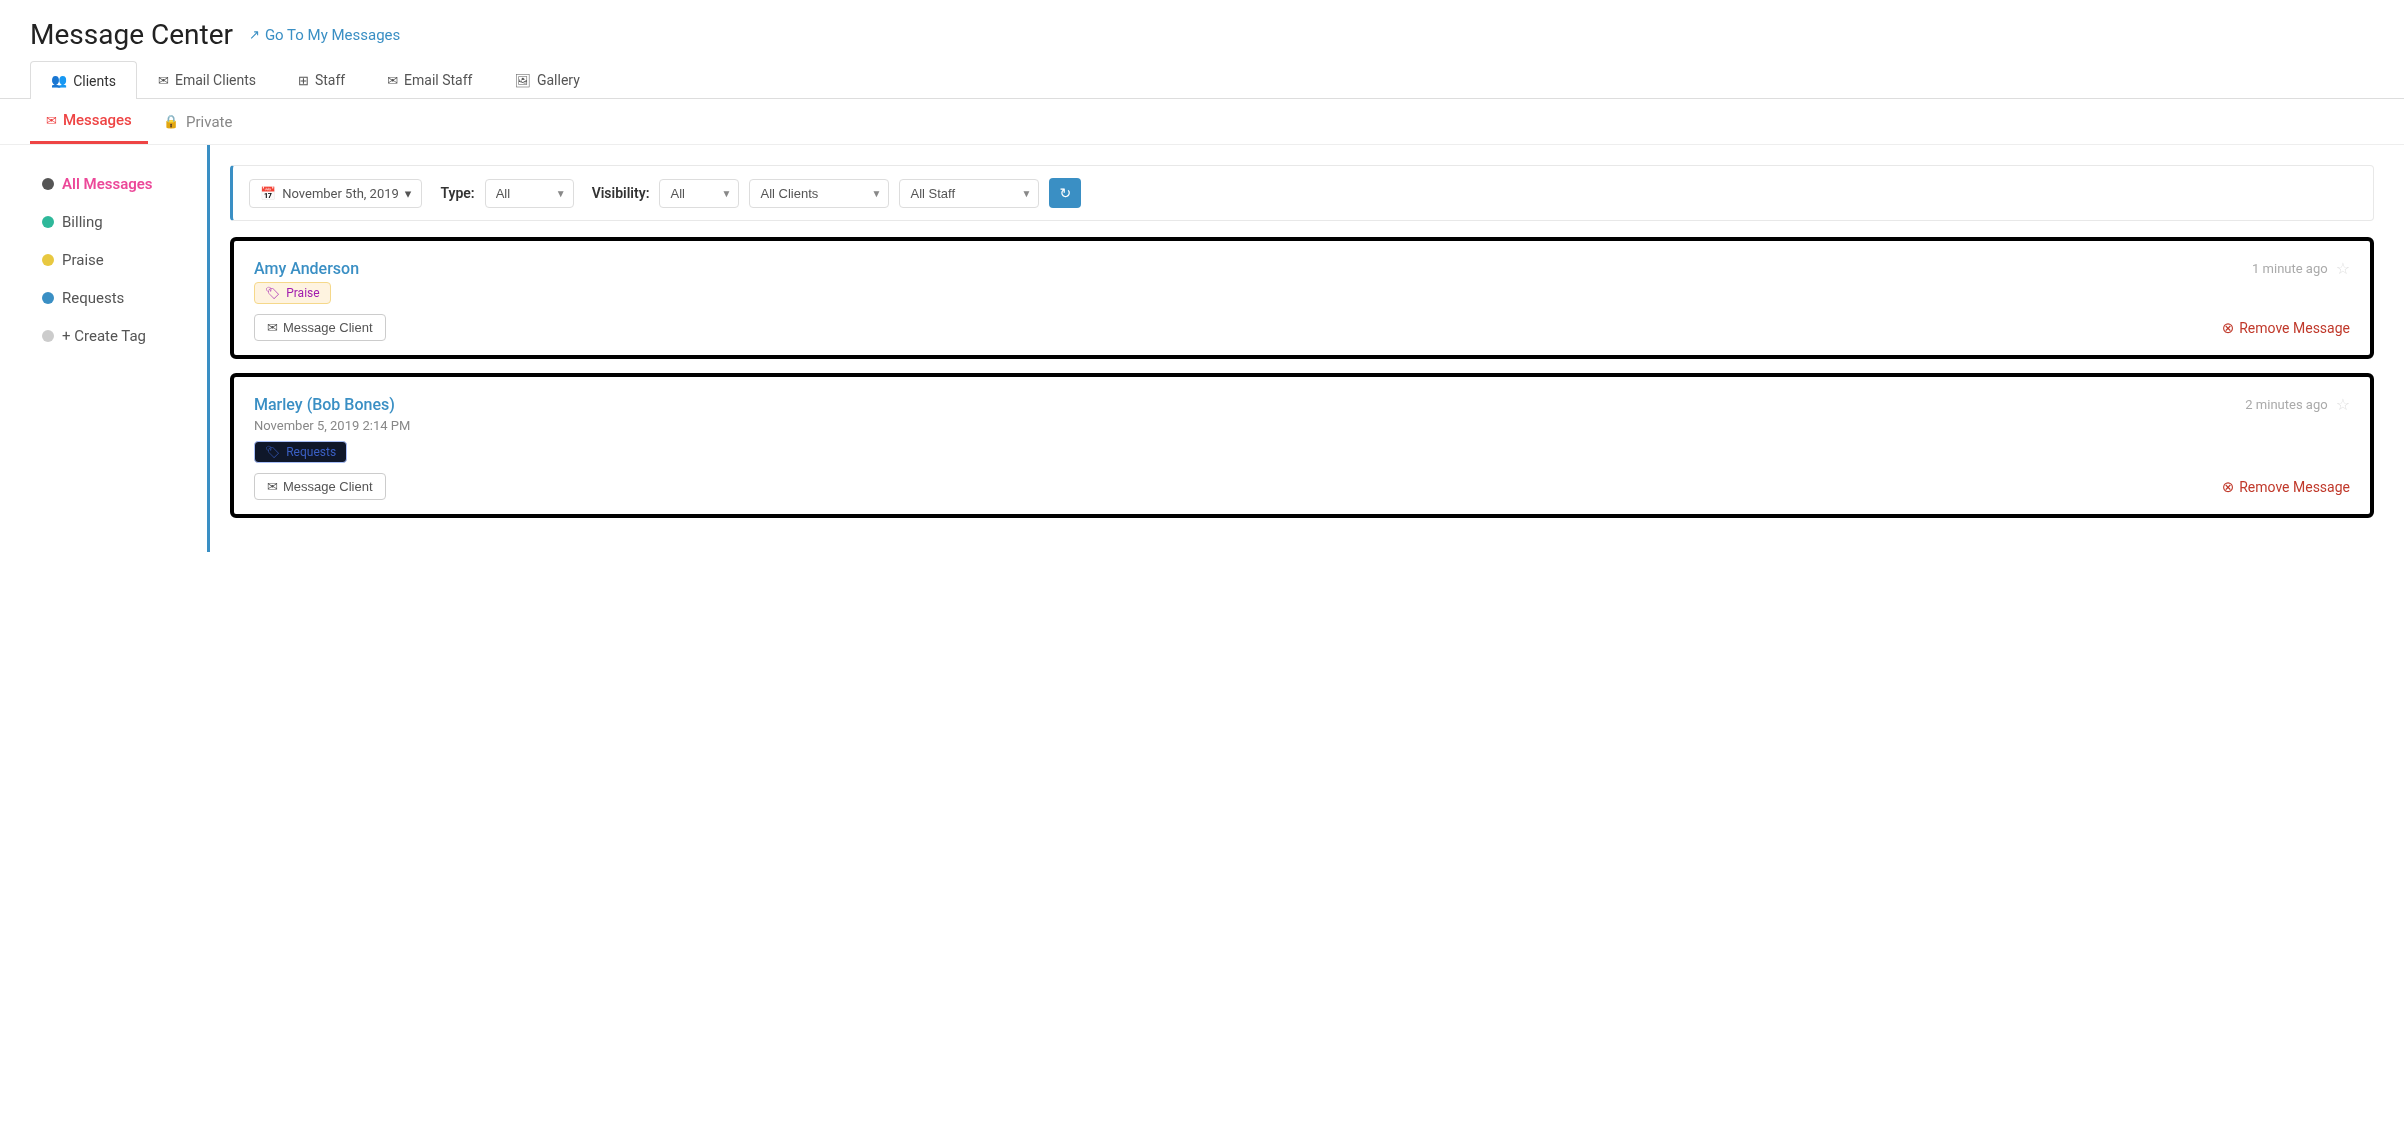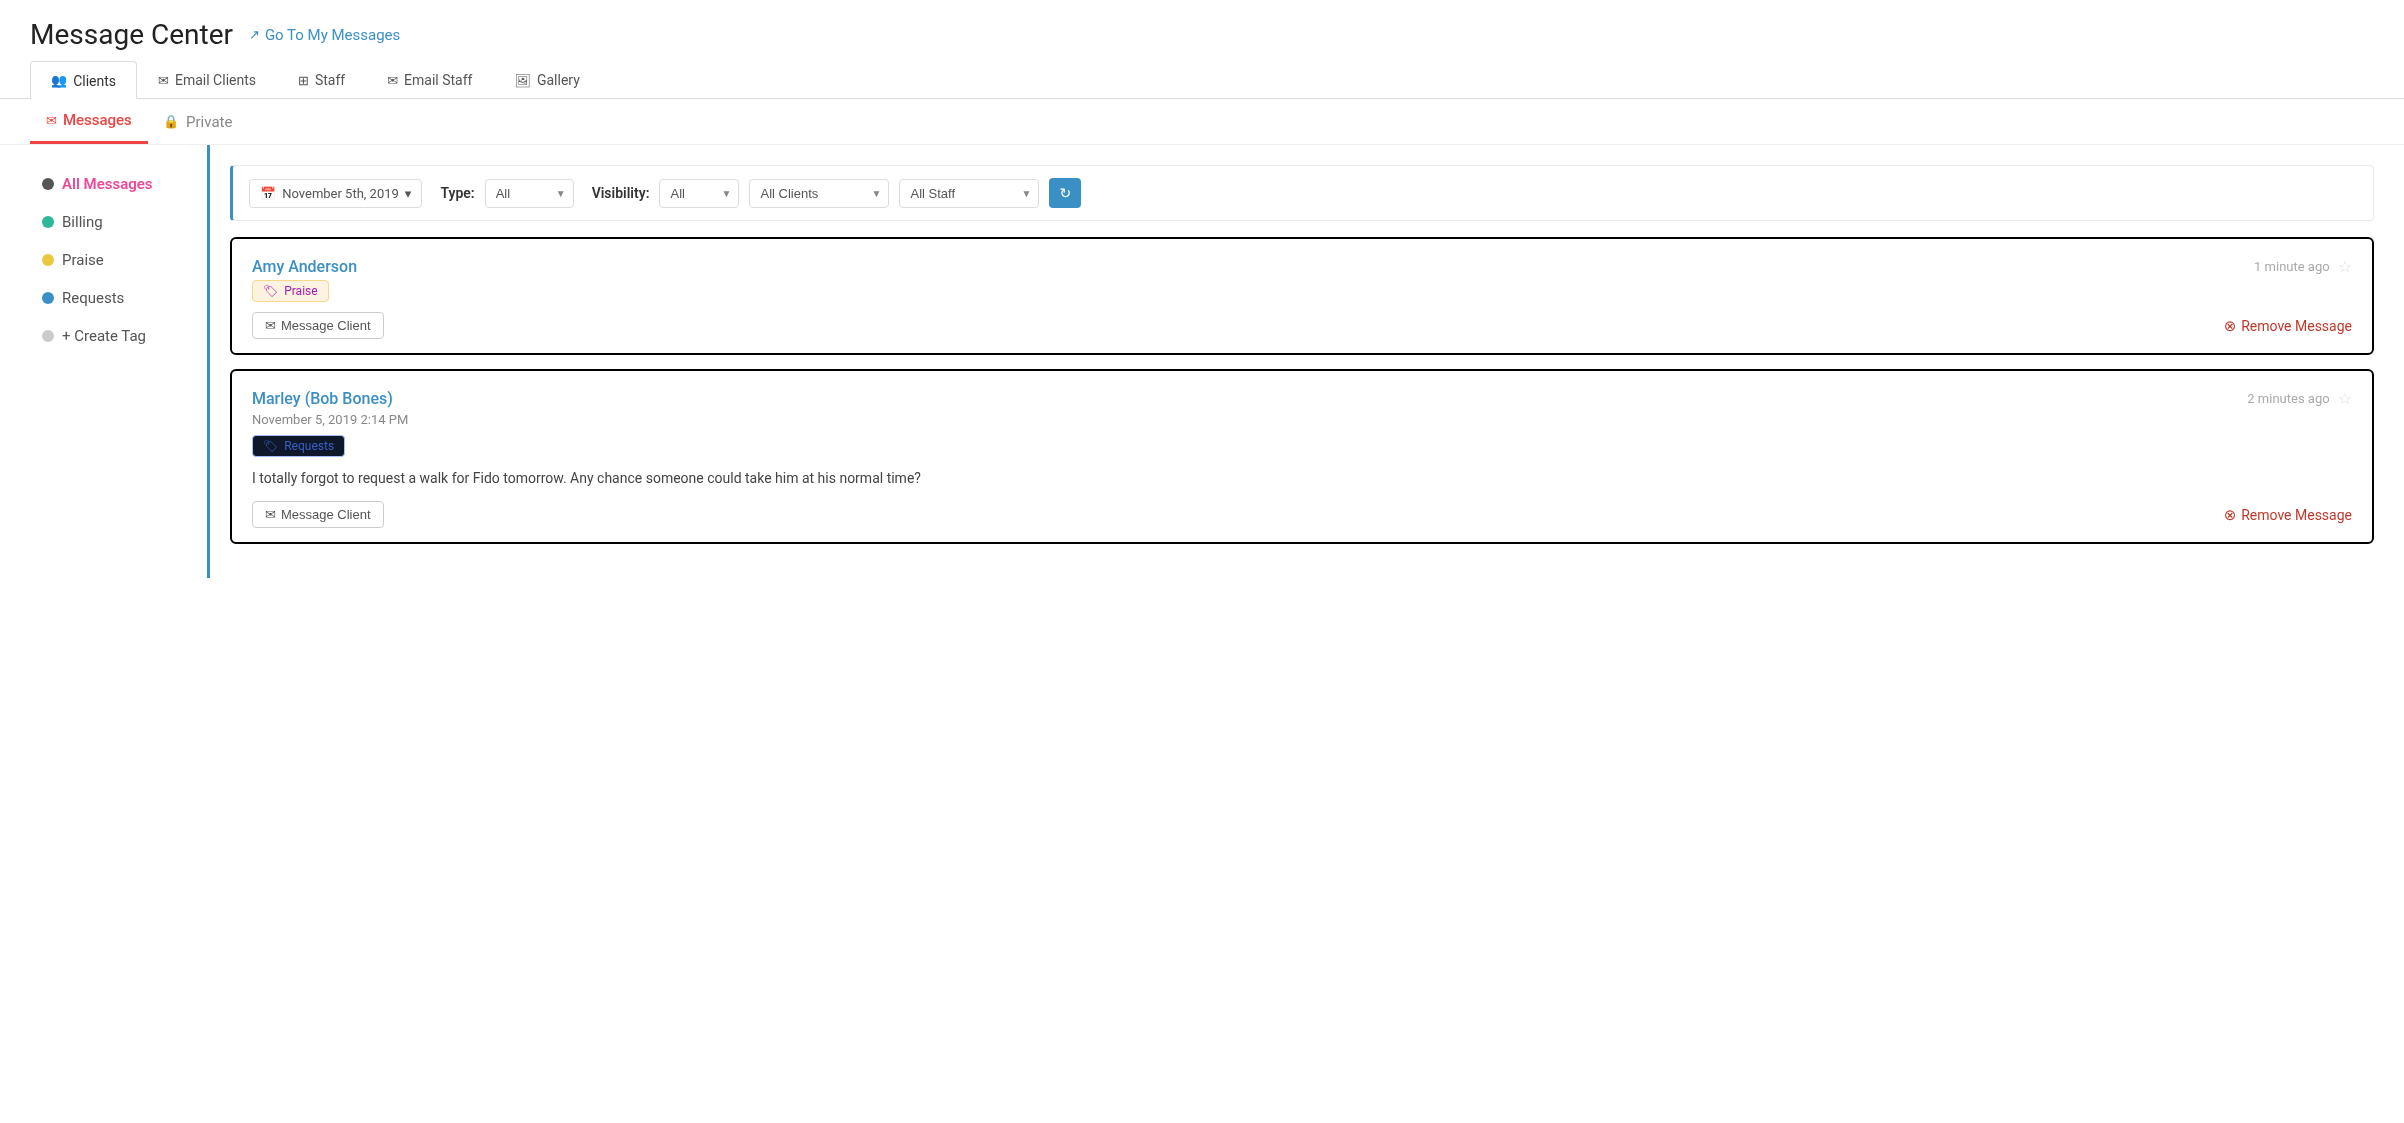--- a/index.html
+++ b/index.html
@@ -43,21 +43,21 @@
     .filter-bar { display: flex; align-items: center; gap: 10px; padding: 12px 16px; background: #fff; border: 1px solid #e8e8e8; border-left: 3px solid #3a8fc4; border-radius: 4px; margin-bottom: 16px; }
     .filter-date { display: flex; align-items: center; gap: 6px; border: 1px solid #ddd; padding: 6px 10px; border-radius: 4px; cursor: pointer; font-size: 13px; color: #555; }
     .filter-label { font-weight: 600; font-size: 14px; margin-left: 8px; }
     .filter-select { border: 1px solid #ddd; padding: 6px 10px; border-radius: 4px; font-size: 13px; color: #555; min-width: 80px; cursor: pointer; appearance: none; background: #fff; padding-right: 24px; }
     .select-wrapper { position: relative; display: inline-block; }
     .select-wrapper::after { content: '▼'; font-size: 10px; position: absolute; right: 8px; top: 50%; transform: translateY(-50%); pointer-events: none; color: #888; }
     .filter-select-wide { min-width: 140px; }
     .refresh-btn { background: #3a8fc4; color: #fff; border: none; border-radius: 4px; padding: 7px 10px; cursor: pointer; font-size: 14px; }
 
     
-    .message-card { background: #fff; border: 2px solid #000000; border-radius: 6px; padding: 18px 20px 14px; margin-bottom: 14px; position: relative; }
+    .message-card { background: #fff; border: 4px solid #000000; border-radius: 6px; padding: 18px 20px 14px; margin-bottom: 14px; position: relative; }
     .message-card-header { display: flex; justify-content: space-between; align-items: flex-start; margin-bottom: 4px; }
     .message-author { font-size: 16px; color: #3a8fc4; font-weight: 500; cursor: pointer; }
     .message-time-star { display: flex; align-items: center; gap: 8px; color: #aaa; font-size: 13px; }
     .star-btn { font-size: 16px; cursor: pointer; color: #ddd; }
     .message-date { color: #888; font-size: 13px; margin-bottom: 8px; }
     .tag { display: inline-block; padding: 3px 10px; border-radius: 4px; font-size: 12px; margin-bottom: 10px; }
     .tag-praise { background: #fef3e0; color: #a21caf; border: 1px solid #f5d88a; }
     .tag-requests { background: #0f172a; color: #3a5fc4; border: 1px solid #a8bef8; }
     .tag-icon { margin-right: 3px; }
     .message-body { font-size: 14px; color: #444; line-height: 1.6; margin-bottom: 12px; }
@@ -210,21 +210,20 @@
         <div class="message-time-star">
           <span>2 minutes ago</span>
           <span class="star-btn">☆</span>
         </div>
       </div>
       <div class="message-date">November 5, 2019 2:14 PM</div>
       <div class="tag tag-requests">
         <span class="tag-icon">🏷</span>
         <span>Requests</span>
       </div>
-      <div class="message-body">I totally forgot to request a walk for Fido tomorrow. Any chance someone could take him at his normal time?</div>
       <div class="message-footer">
         <button class="message-client-btn">
           <span>✉</span>
           <span>Message Client</span>
         </button>
         <div class="remove-msg">
           <span class="remove-icon">⊗</span>
           <span>Remove Message</span>
         </div>
       </div>

